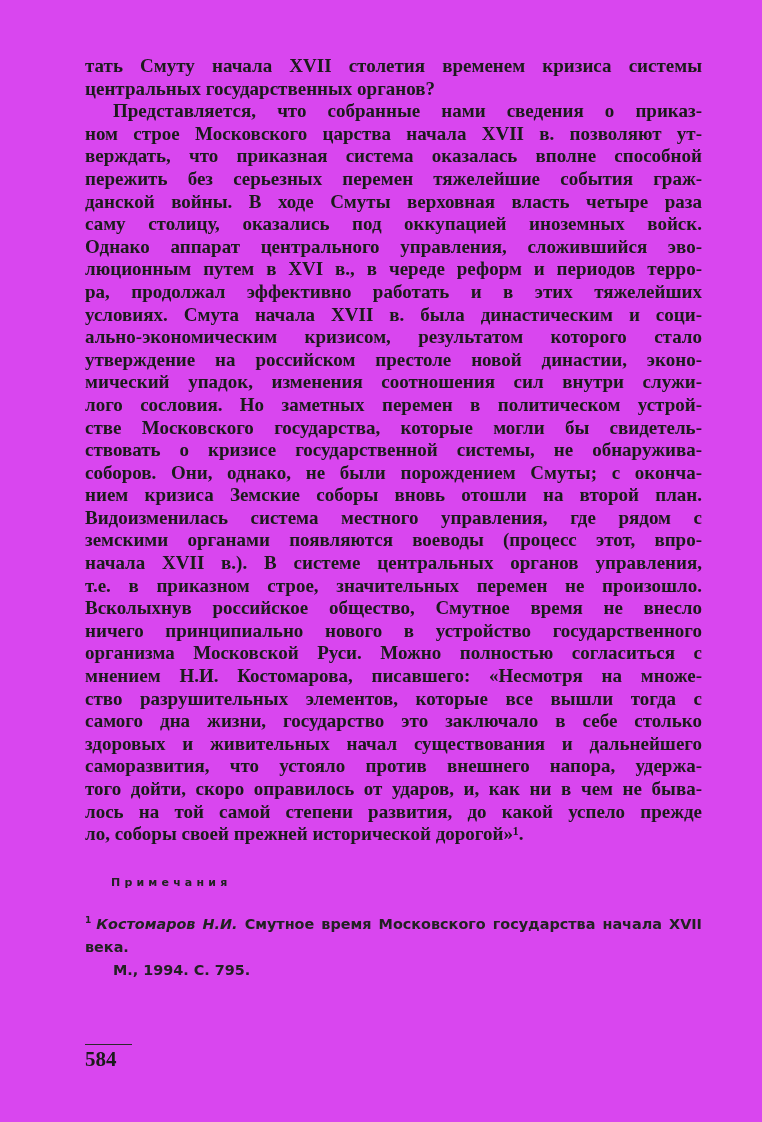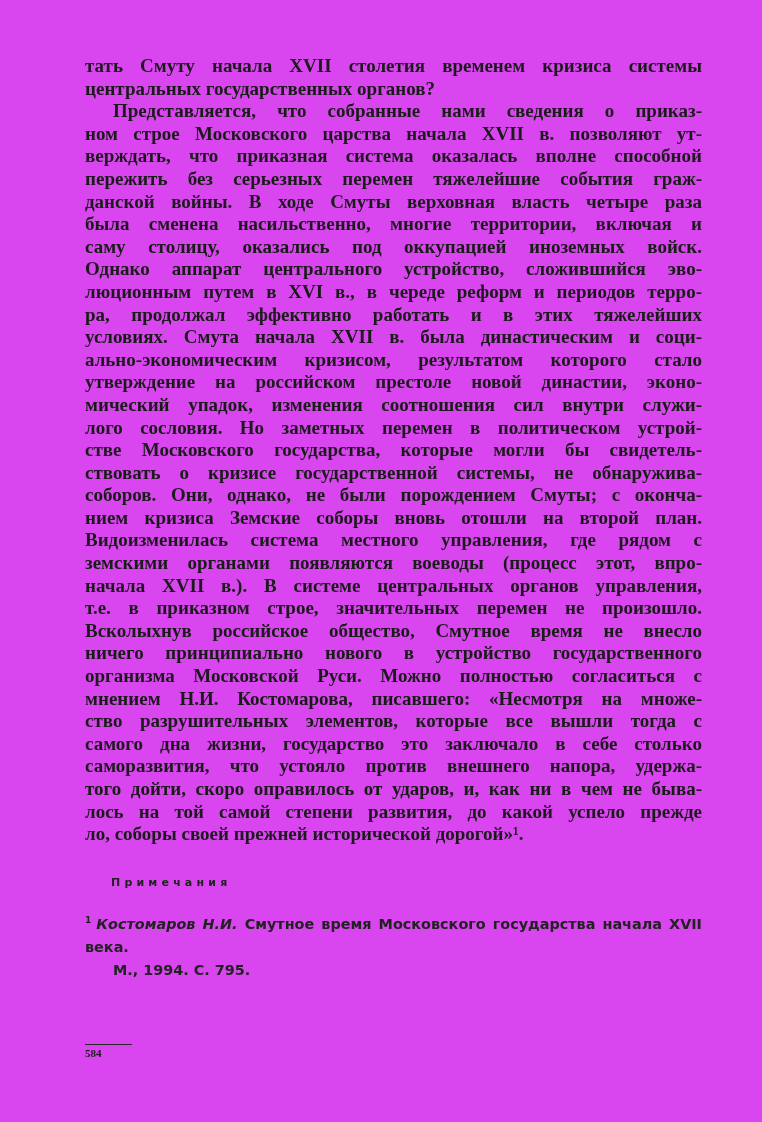--- a/index.html
+++ b/index.html
@@ -64,21 +64,21 @@
     font-style: italic;
   }
   .fn-line2 {
     margin-left: 28px;
   }
   .page-number-block {
     position: absolute;
     left: 85px;
     top: 1044px;
     font-family: "Liberation Serif", "DejaVu Serif", serif;
-    font-size: 11px;
+    font-size: 21px;
     color: #1b1b1b;
   }
   .page-number-rule {
     width: 47px;
     border-top: 1.7px solid #2a2a2a;
     margin-bottom: 2px;
   }
 </style>
 </head>
 <body>
@@ -86,23 +86,22 @@
 <div class="page">
 
   <div class="text-col">
     <div class="line">тать Смуту начала XVII столетия временем кризиса системы</div>
     <div class="line para-end">центральных государственных органов?</div>
     <div class="line indent">Представляется, что собранные нами сведения о приказ-</div>
     <div class="line">ном строе Московского царства начала XVII в. позволяют ут-</div>
     <div class="line">верждать, что приказная система оказалась вполне способной</div>
     <div class="line">пережить без серьезных перемен тяжелейшие события граж-</div>
     <div class="line">данской войны. В ходе Смуты верховная власть четыре раза</div>
-    <div class="line">была сменена насильственно, многие территории, включая и</div>
     <div class="line">саму столицу, оказались под оккупацией иноземных войск.</div>
-    <div class="line">Однако аппарат центрального устройство, сложившийся эво-</div>
+    <div class="line">Однако аппарат центрального управления, сложившийся эво-</div>
     <div class="line">люционным путем в XVI в., в череде реформ и периодов терро-</div>
     <div class="line">ра, продолжал эффективно работать и в этих тяжелейших</div>
     <div class="line">условиях. Смута начала XVII в. была династическим и соци-</div>
     <div class="line">ально-экономическим кризисом, результатом которого стало</div>
     <div class="line">утверждение на российском престоле новой династии, эконо-</div>
     <div class="line">мический упадок, изменения соотношения сил внутри служи-</div>
     <div class="line">лого сословия. Но заметных перемен в политическом устрой-</div>
     <div class="line">стве Московского государства, которые могли бы свидетель-</div>
     <div class="line">ствовать о кризисе государственной системы, не обнаружива-</div>
     <div class="line">соборов. Они, однако, не были порождением Смуты; с оконча-</div>
@@ -110,20 +109,21 @@
     <div class="line">Видоизменилась система местного управления, где рядом с</div>
     <div class="line">земскими органами появляются воеводы (процесс этот, впро-</div>
     <div class="line">начала XVII в.). В системе центральных органов управления,</div>
     <div class="line">т.е. в приказном строе, значительных перемен не произошло.</div>
     <div class="line">Всколыхнув российское общество, Смутное время не внесло</div>
     <div class="line">ничего принципиально нового в устройство государственного</div>
     <div class="line">организма Московской Руси. Можно полностью согласиться с</div>
     <div class="line">мнением Н.И. Костомарова, писавшего: «Несмотря на множе-</div>
     <div class="line">ство разрушительных элементов, которые все вышли тогда с</div>
     <div class="line">самого дна жизни, государство это заключало в себе столько</div>
+    <div class="line">здоровых и живительных начал существования и дальнейшего</div>
     <div class="line">саморазвития, что устояло против внешнего напора, удержа-</div>
     <div class="line">того дойти, скоро оправилось от ударов, и, как ни в чем не быва-</div>
     <div class="line">лось на той самой степени развития, до какой успело прежде</div>
     <div class="line para-end">ло, соборы своей прежней исторической дорогой»¹.</div>
 
     <div class="notes-heading">Примечания</div>
 
     <div class="footnote">
       <div class="fn-line1"><sup class="fn-marker">1</sup><span class="fn-author">Костомаров Н.И.</span> <span>Смутное время Московского государства начала XVII века.</span></div>
       <div class="fn-line2">М., 1994. С. 795.</div>

